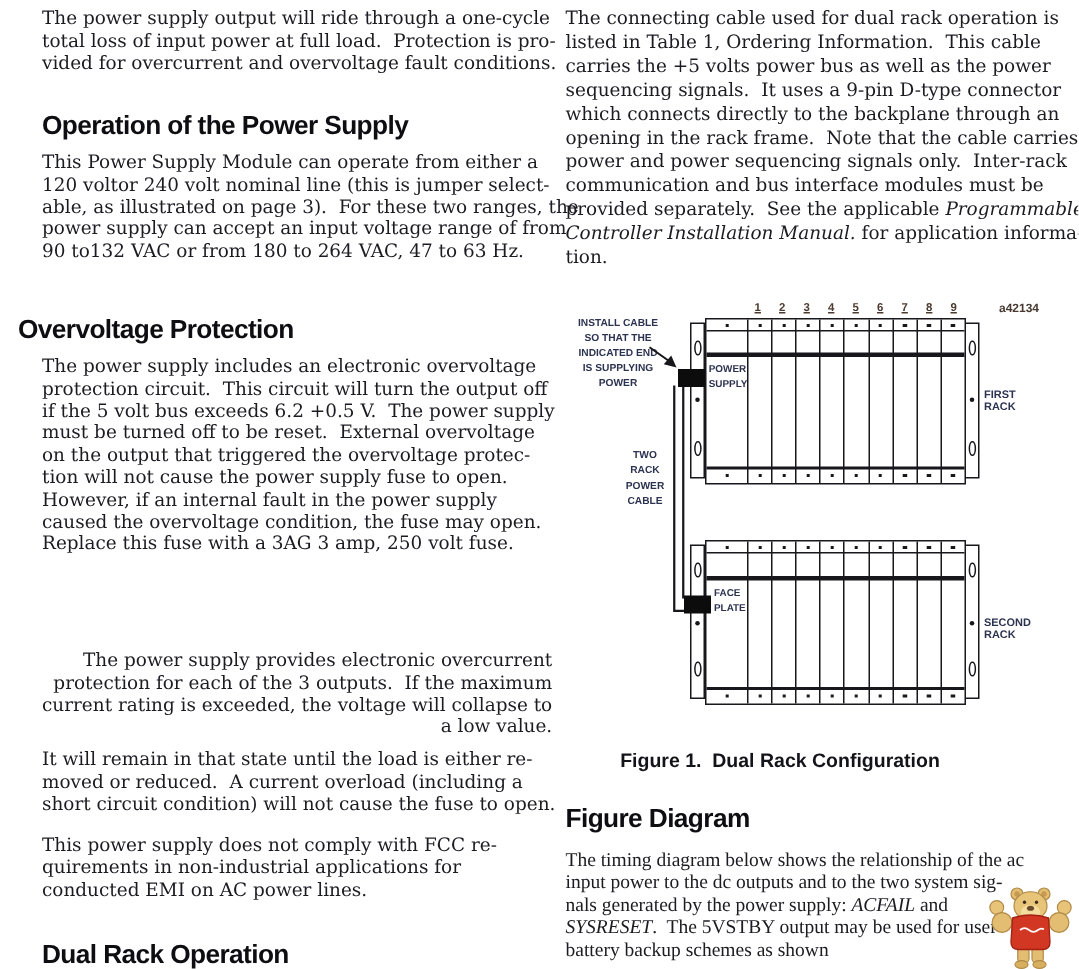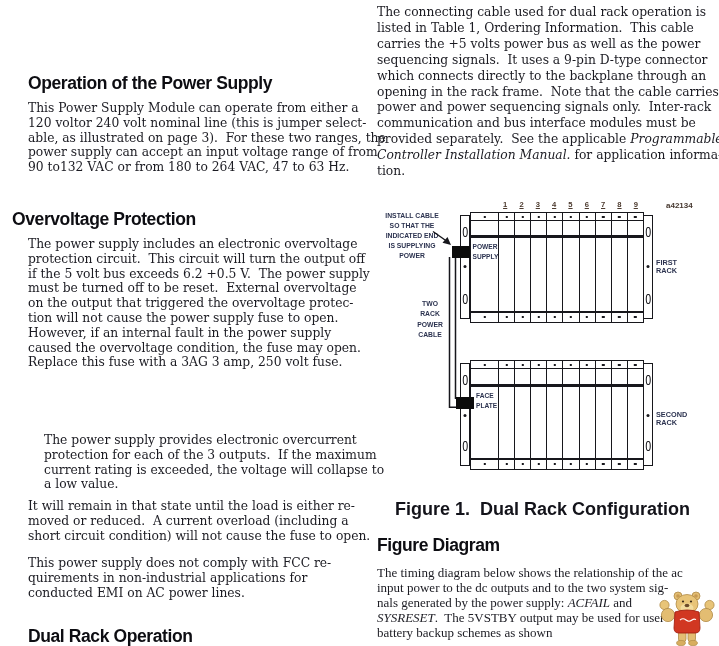--- a/index.html
+++ b/index.html
@@ -5,21 +5,21 @@
   html,body{margin:0;padding:0;background:#ffffff;}
   .page{position:relative;width:719px;height:646px;background:#ffffff;overflow:hidden;
         font-family:"DejaVu Serif",serif;color:#1b1b22;}
   
   .para{position:absolute;font-size:12.3px;line-height:14.8px;white-space:nowrap;}
   .para-r{line-height:15.9px;}
   .times{font-family:"Liberation Serif",serif;font-size:13px;line-height:15px;}
   .hdg{position:absolute;font-family:"Liberation Sans",sans-serif;font-weight:700;
        font-size:17.5px;letter-spacing:-0.4px;color:#0d0d12;white-space:nowrap;}
   .caption{position:absolute;font-family:"Liberation Sans",sans-serif;font-weight:700;
-       font-size:18px;color:#13131a;text-align:center;white-space:nowrap;}
+       font-size:13px;color:#13131a;text-align:center;white-space:nowrap;}
   
   .dlabel{position:absolute;font-family:"Liberation Sans",sans-serif;font-weight:700;
        font-size:6.8px;line-height:9.9px;color:#2c3350;text-align:center;white-space:nowrap;}
   .rlabel{position:absolute;font-family:"Liberation Sans",sans-serif;font-weight:700;
        font-size:7.3px;line-height:8.4px;color:#2c3350;text-align:left;white-space:nowrap;}
   .rack-body{position:absolute;border:1.8px solid #17171c;background:#fff;display:flex;box-sizing:border-box;}
   .slot{flex:1;border-right:1.7px solid #17171c;position:relative;}
   .slot:last-child{border-right:none;}
   .slot.first{flex:0 0 27px;}
   .hline{position:absolute;left:0;right:0;height:1.4px;background:#17171c;z-index:2;}
@@ -38,31 +38,32 @@
         font-size:8px;color:#473930;white-space:nowrap;}
   .ps-label{position:absolute;z-index:4;font-family:"Liberation Sans",sans-serif;font-weight:700;
         font-size:6.6px;line-height:9.6px;color:#2c3350;text-align:left;white-space:nowrap;}
   .cable-svg,.mascot{position:absolute;}
 </style>
 </head>
 <body>
 
 <div class="page">
 
+  <div class="para" style="left:28px;top:5px;">The power supply output will ride through a one-cycle<br>total loss of input power at full load.&nbsp; Protection is pro-<br>vided for overcurrent and overvoltage fault conditions.</div>
 
   <div class="hdg" style="left:28px;top:73px;">Operation of the Power Supply</div>
 
   <div class="para" style="left:28px;top:101px;">This Power Supply Module can operate from either a<br>120 voltor 240 volt nominal line (this is jumper select-<br>able, as illustrated on page 3).&nbsp; For these two ranges, the<br>power supply can accept an input voltage range of from<br>90 to132 VAC or from 180 to 264 VAC, 47 to 63 Hz.</div>
 
   <div class="hdg" style="left:12px;top:209px;">Overvoltage Protection</div>
 
   <div class="para" style="left:28px;top:237px;">The power supply includes an electronic overvoltage<br>protection circuit.&nbsp; This circuit will turn the output off<br>if the 5 volt bus exceeds 6.2 +0.5 V.&nbsp; The power supply<br>must be turned off to be reset.&nbsp; External overvoltage<br>on the output that triggered the overvoltage protec-<br>tion will not cause the power supply fuse to open.<br>However, if an internal fault in the power supply<br>caused the overvoltage condition, the fuse may open.<br>Replace this fuse with a 3AG 3 amp, 250 volt fuse.</div>
 
 
-  <div class="para" style="left:44px;top:433px;">The power supply provides electronic overcurrent<br>protection for each of the 3 outputs.&nbsp; If the maximum<br>current rating is exceeded, the voltage will collapse to<br>a low value.</div>
+  <div class="para" style="left:28px;top:433px;text-align:right;">The power supply provides electronic overcurrent<br>protection for each of the 3 outputs.&nbsp; If the maximum<br>current rating is exceeded, the voltage will collapse to<br>a low value.</div>
 
   <div class="para" style="left:28px;top:499px;">It will remain in that state until the load is either re-<br>moved or reduced.&nbsp; A current overload (including a<br>short circuit condition) will not cause the fuse to open.</div>
 
   <div class="para" style="left:28px;top:556px;">This power supply does not comply with FCC re-<br>quirements in non-industrial applications for<br>conducted EMI on AC power lines.</div>
 
   <div class="hdg" style="left:28px;top:626px;">Dual Rack Operation</div>
 
   <div class="para para-r" style="left:377px;top:5px;">The connecting cable used for dual rack operation is<br>listed in Table 1, Ordering Information.&nbsp; This cable<br>carries the +5 volts power bus as well as the power<br>sequencing signals.&nbsp; It uses a 9-pin D-type connector<br>which connects directly to the backplane through an<br>opening in the rack frame.&nbsp; Note that the cable carries<br>power and power sequencing signals only.&nbsp; Inter-rack<br>communication and bus interface modules must be<br>provided separately.&nbsp; See the applicable <i>Programmable</i><br><i>Controller Installation Manual.</i> for application informa-<br>tion.</div>
 
   <div>

